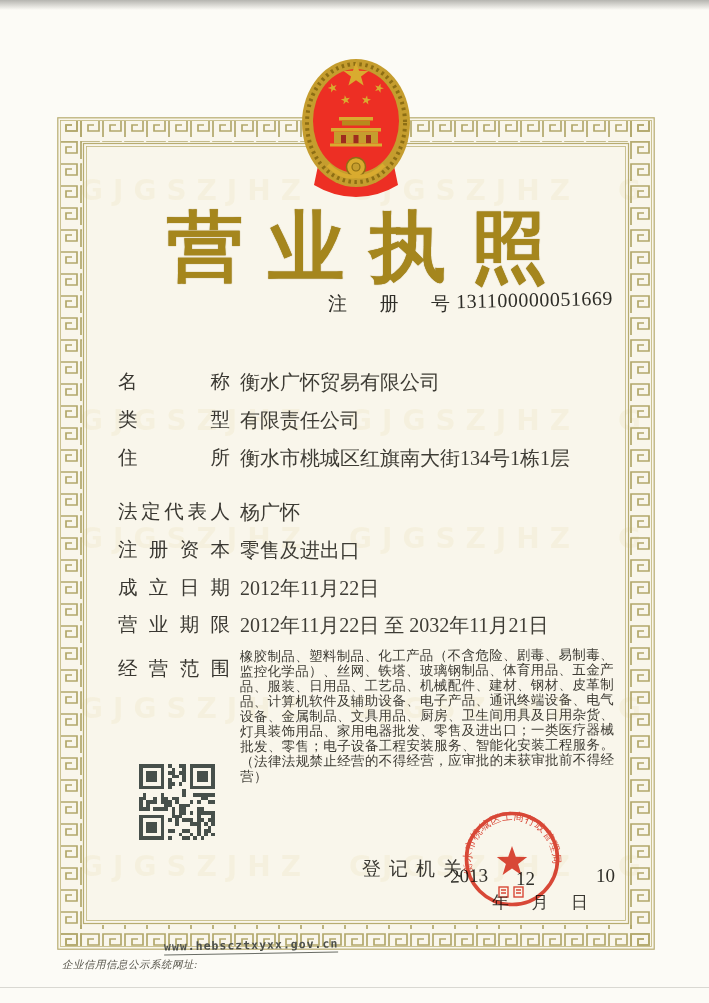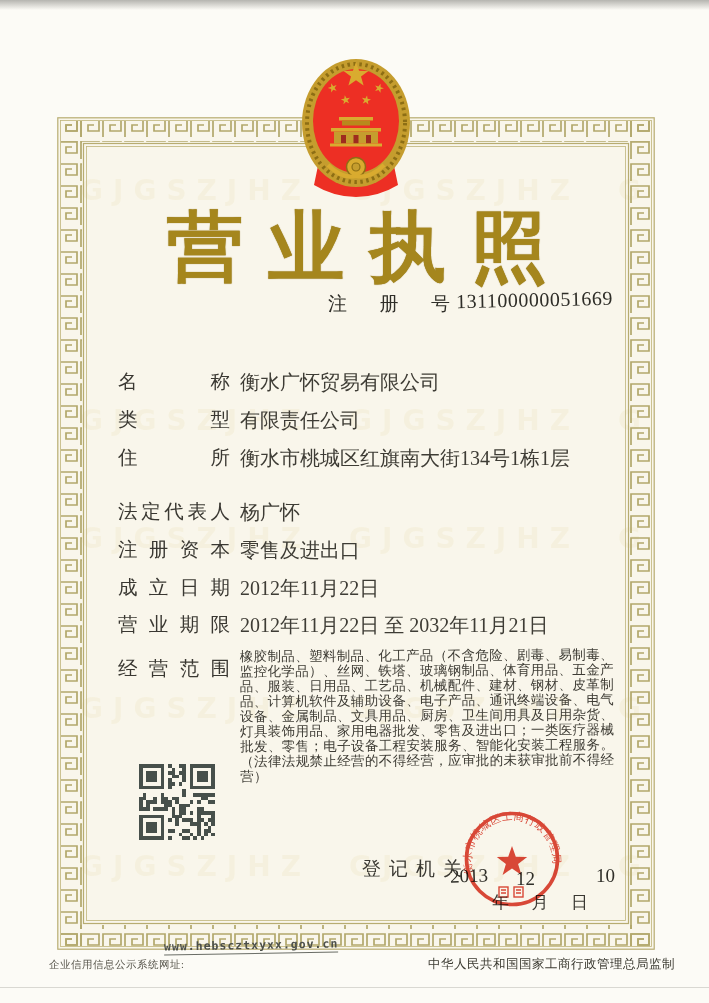--- a/index.html
+++ b/index.html
@@ -38,21 +38,21 @@
   .date-year{position:absolute;left:450px;top:865px;font-size:19px;transform:rotate(-2deg);color:#2f2e28;}
   .date-month{position:absolute;left:516px;top:868px;font-size:19px;color:#2f2e28;font-family:Liberation Serif, serif;}
   .date-day{position:absolute;left:556px;top:865px;font-size:19px;color:#2f2e28;margin-left:40px;}
   .date-units{position:absolute;left:492px;top:891px;width:96px;font-size:17px;color:#3a3832;}
   .seal{position:absolute;left:461px;top:805px;width:102px;height:106px;opacity:.92;
     mix-blend-mode:multiply;}
   .url-stamp{position:absolute;left:164px;top:938px;font-size:11.5px;font-weight:bold;
     color:#4c504b;letter-spacing:1px;transform:rotate(-1deg);
     border-bottom:1px solid #6a6d66;padding-bottom:1px;
     font-family:"DejaVu Sans Mono","Liberation Mono",monospace;}
-  .footer-left{position:absolute;left:49px;top:958px;font-size:10.5px;color:#56544a;letter-spacing:.5px;}
+  .footer-left{position:absolute;left:62px;top:958px;font-size:10.5px;color:#56544a;letter-spacing:.5px;font-style:italic;}
   .footer-right{position:absolute;right:34px;top:956px;font-size:12.5px;color:#3b3a31;letter-spacing:.5px;}
 </style>
 </head>
 <body>
 
 <div class="paper">
 
   <div class="inner-paper"></div>
 
   <div class="watermark" style="top:172px">GJGSZJHZ　GJGSZJHZ　GJGSZJHZ</div>
@@ -433,17 +433,16 @@
     <g stroke="#dc3a2a" stroke-width="1.4" fill="none">
       <rect x="38" y="82" width="9" height="10"></rect>
       <rect x="53" y="82" width="9" height="10"></rect>
       <path d="M40 85 h5 M40 88 h5 M55 85 h5 M55 88 h5"></path>
     </g>
   </svg>
 
   <div class="url-stamp">www.hebscztxyxx.gov.cn</div>
 
   <div class="footer-left">企业信用信息公示系统网址:</div>
-  <div class="footer-right">中华人民共和国国家工商行政管理总局监制</div>
 
   <div class="scan-shadow-top"></div>
   <div class="scan-line-bottom"></div>
 </div>
 
 </body></html>

